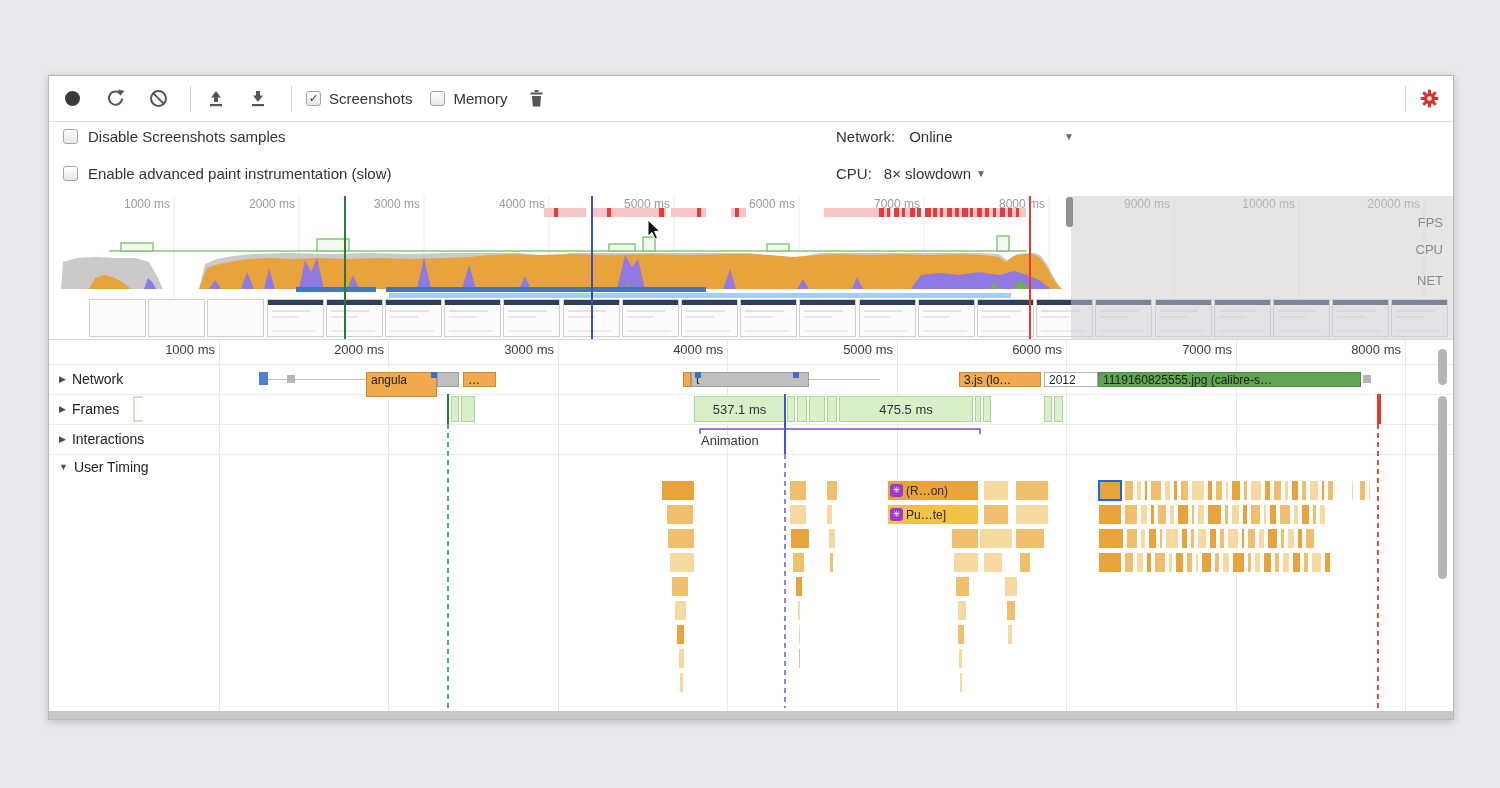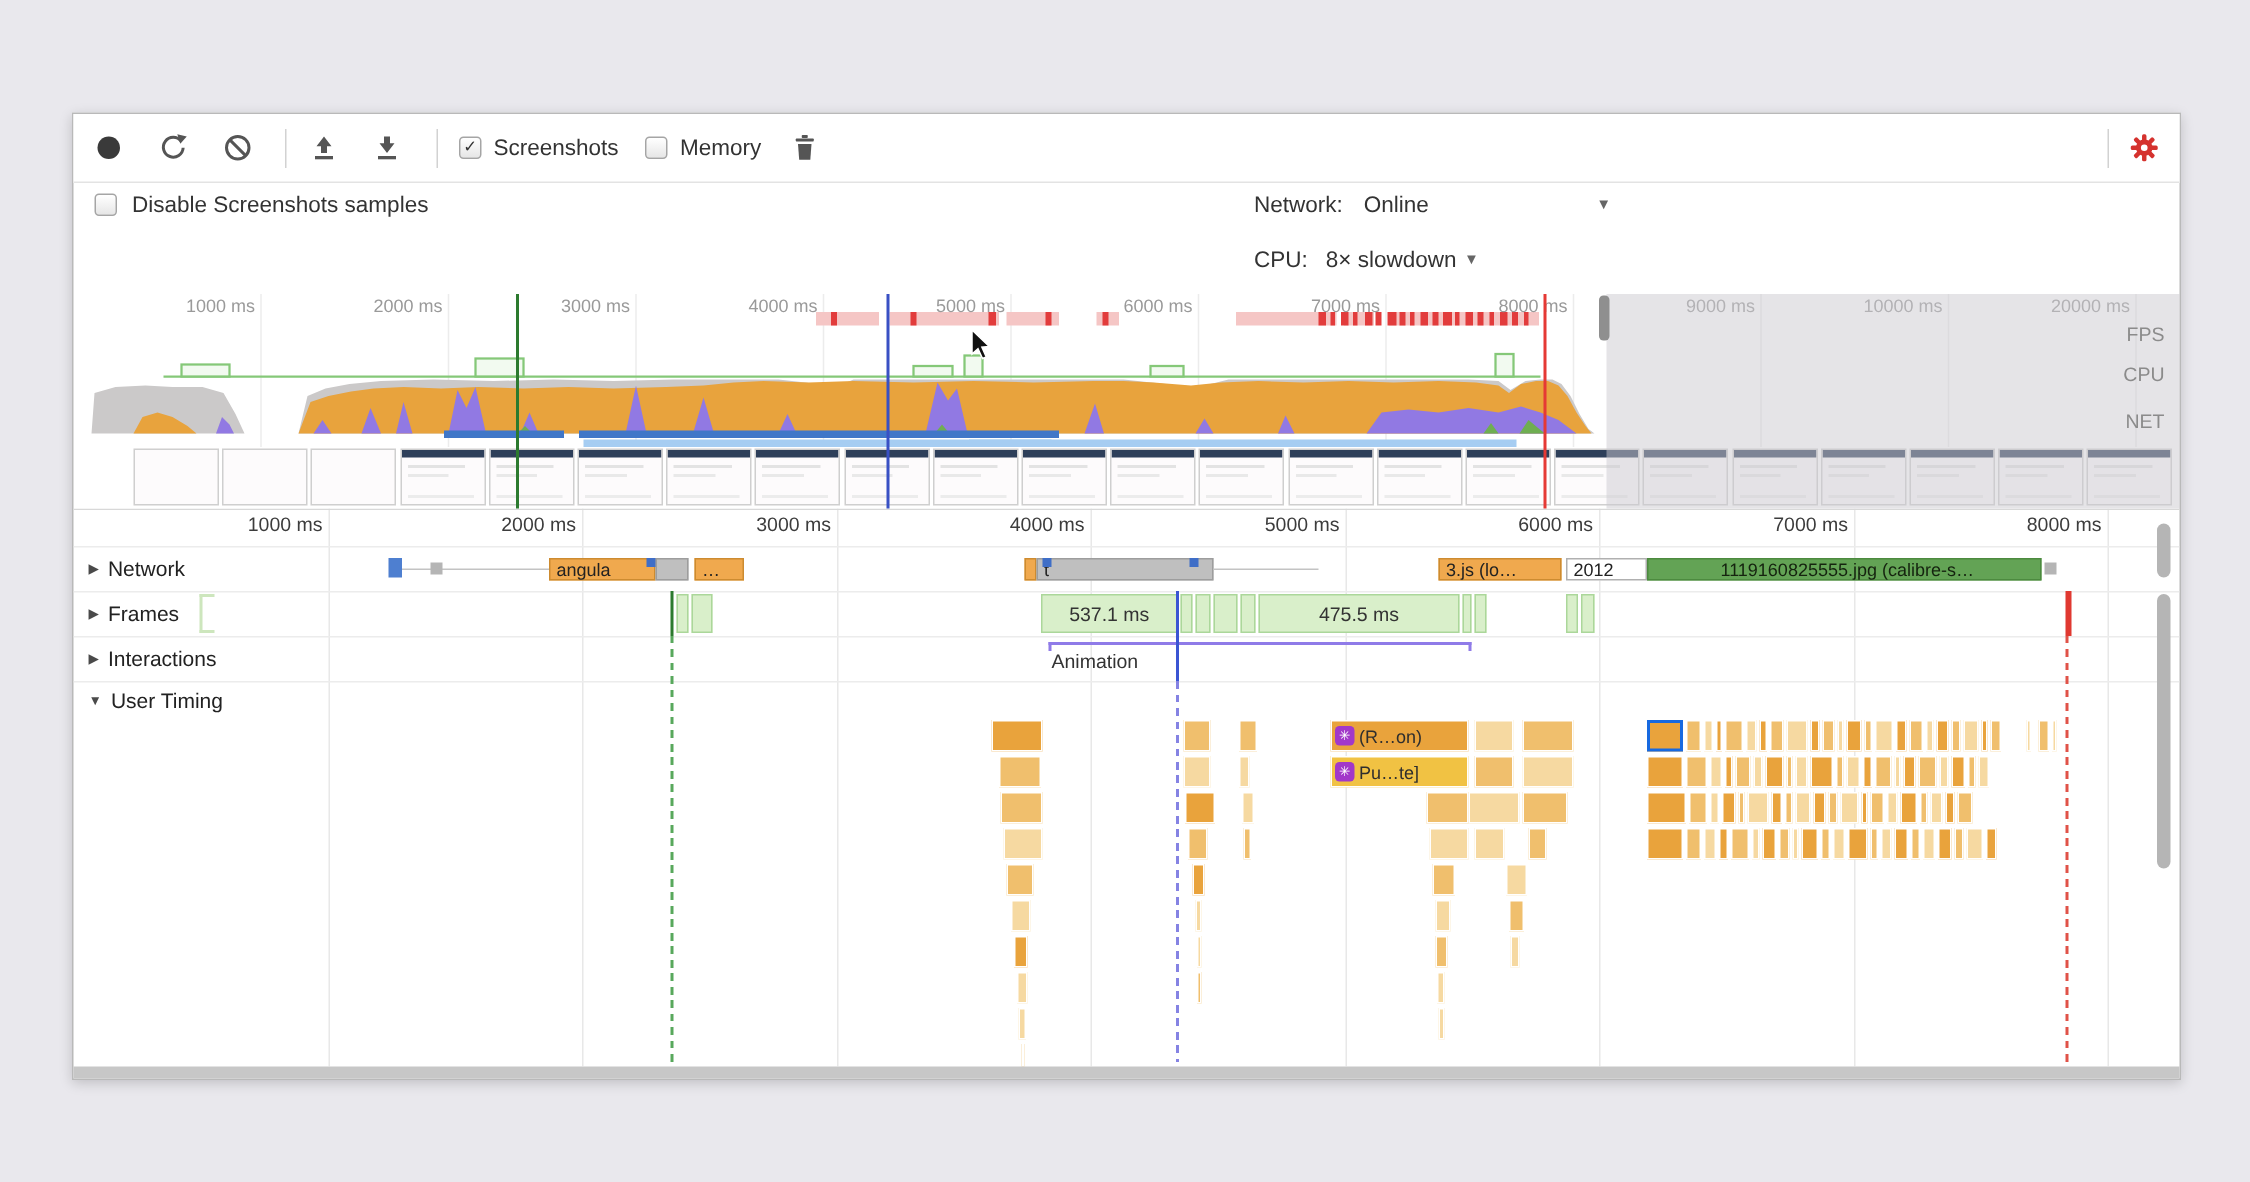--- a/index.html
+++ b/index.html
@@ -94,20 +94,24 @@
           <circle cx="9" cy="9" r="5.2"></circle>
         </g>
         <circle cx="9" cy="9" r="2.1" fill="#fff"></circle>
       </svg>
     </span>
   </div>
 
   <div class="set-row" style="left:14px;top:52px">
     <span class="cb"></span>
     <span style="margin-left:10px">Disable Screenshots samples</span>
+  </div>
+  <div class="set-row" style="left:14px;top:89px">
+    <span class="cb"></span>
+    <span style="margin-left:10px">Enable advanced paint instrumentation (slow)</span>
   </div>
   <div class="set-row" style="left:787px;top:52px;width:238px">
     <span>Network:</span>
     <span style="margin-left:14px">Online</span>
     <span class="sel-arrow" style="margin-left:auto">▼</span>
   </div>
   <div class="set-row" style="left:787px;top:89px">
     <span>CPU:</span>
     <span style="margin-left:12px">8× slowdown</span>
     <span class="sel-arrow" style="margin-left:5px">▼</span>
@@ -333,39 +337,39 @@
       <div style="position: absolute; left: 255px; top: 3px; width: 80px; text-align: right; font-size: 13px; color: rgb(60, 60, 60);">2000 ms</div>
       <div style="position: absolute; left: 425px; top: 3px; width: 80px; text-align: right; font-size: 13px; color: rgb(60, 60, 60);">3000 ms</div>
       <div style="position: absolute; left: 594px; top: 3px; width: 80px; text-align: right; font-size: 13px; color: rgb(60, 60, 60);">4000 ms</div>
       <div style="position: absolute; left: 764px; top: 3px; width: 80px; text-align: right; font-size: 13px; color: rgb(60, 60, 60);">5000 ms</div>
       <div style="position: absolute; left: 933px; top: 3px; width: 80px; text-align: right; font-size: 13px; color: rgb(60, 60, 60);">6000 ms</div>
       <div style="position: absolute; left: 1103px; top: 3px; width: 80px; text-align: right; font-size: 13px; color: rgb(60, 60, 60);">7000 ms</div>
       <div style="position: absolute; left: 1272px; top: 3px; width: 80px; text-align: right; font-size: 13px; color: rgb(60, 60, 60);">8000 ms</div>
       <div style="position: absolute; left: 210px; top: 33px; width: 9px; height: 13px; background: rgb(78, 127, 208);"></div>
       <div style="position: absolute; left: 219px; top: 40px; width: 98px; height: 1px; background: rgb(195, 195, 195);"></div>
       <div style="position: absolute; left: 238px; top: 36px; width: 8px; height: 8px; background: rgb(181, 181, 181);"></div>
-      <div style="position: absolute; left: 317px; top: 33px; width: 71px; height: 15px; background: rgb(240, 169, 78); border: 1px solid rgb(205, 139, 48); box-sizing: border-box;">
+      <div style="position: absolute; left: 317px; top: 33px; width: 71px; height: 25px; background: rgb(240, 169, 78); border: 1px solid rgb(205, 139, 48); box-sizing: border-box;">
         <div class="netbar-text" style="color: rgb(34, 34, 34);">angula</div>
       </div>
       <div style="position: absolute; left: 388px; top: 33px; width: 22px; height: 15px; background: rgb(191, 191, 191); border: 1px solid rgb(157, 157, 157); box-sizing: border-box;"></div>
       <div style="position: absolute; left: 414px; top: 33px; width: 33px; height: 15px; background: rgb(240, 169, 78); border: 1px solid rgb(205, 139, 48); box-sizing: border-box;">
         <div class="netbar-text" style="color: rgb(34, 34, 34);">…</div>
       </div>
       <div style="position: absolute; left: 634px; top: 33px; width: 8px; height: 15px; background: rgb(240, 169, 78); border: 1px solid rgb(205, 139, 48); box-sizing: border-box;"></div>
       <div style="position: absolute; left: 642px; top: 33px; width: 118px; height: 15px; background: rgb(191, 191, 191); border: 1px solid rgb(157, 157, 157); box-sizing: border-box;">
         <div class="netbar-text" style="color: rgb(34, 34, 34);">t</div>
       </div>
       <div style="position: absolute; left: 760px; top: 40px; width: 70px; height: 1px; background: rgb(195, 195, 195);"></div>
       <div style="position: absolute; left: 910px; top: 33px; width: 82px; height: 15px; background: rgb(240, 169, 78); border: 1px solid rgb(205, 139, 48); box-sizing: border-box;">
         <div class="netbar-text" style="color: rgb(34, 34, 34);">3.js (lo…</div>
       </div>
       <div style="position: absolute; left: 995px; top: 33px; width: 54px; height: 15px; background: rgb(255, 255, 255); border: 1px solid rgb(176, 176, 176); box-sizing: border-box;">
         <div class="netbar-text" style="color: rgb(34, 34, 34);">2012</div>
       </div>
-      <div style="position: absolute; left: 1049px; top: 33px; width: 263px; height: 15px; background: rgb(99, 163, 85); border: 1px solid rgb(76, 138, 63); box-sizing: border-box; text-align: center;">
+      <div style="position: absolute; left: 1049px; top: 33px; width: 263px; height: 15px; background: rgb(99, 163, 85); border: 1px solid rgb(76, 138, 63); box-sizing: border-box;">
         <div class="netbar-text" style="color: rgb(21, 35, 15);">1119160825555.jpg (calibre-s…</div>
       </div>
       <div style="position: absolute; left: 1314px; top: 36px; width: 8px; height: 8px; background: rgb(181, 181, 181);"></div>
       <div style="position: absolute; left: 382px; top: 33px; width: 6px; height: 6px; background: rgb(63, 110, 199); z-index: 5;"></div>
       <div style="position: absolute; left: 646px; top: 33px; width: 6px; height: 6px; background: rgb(63, 110, 199); z-index: 5;"></div>
       <div style="position: absolute; left: 744px; top: 33px; width: 6px; height: 6px; background: rgb(63, 110, 199); z-index: 5;"></div>
       <div style="position: absolute; left: 84px; top: 57px; width: 10px; height: 26px; border-left: 2px solid rgb(205, 230, 189); border-top: 2px solid rgb(205, 230, 189); border-bottom: 2px solid rgb(205, 230, 189); box-sizing: border-box;"></div>
       <div style="position: absolute; left: 402px; top: 57px; width: 8px; height: 26px; box-sizing: border-box; background: rgb(217, 239, 202); border: 1px solid rgb(171, 215, 154);"></div>
       <div style="position: absolute; left: 412px; top: 57px; width: 14px; height: 26px; box-sizing: border-box; background: rgb(217, 239, 202); border: 1px solid rgb(171, 215, 154);"></div>
       <div style="position: absolute; left: 645px; top: 57px; width: 91px; height: 26px; box-sizing: border-box; background: rgb(217, 239, 202); border: 1px solid rgb(171, 215, 154);">

